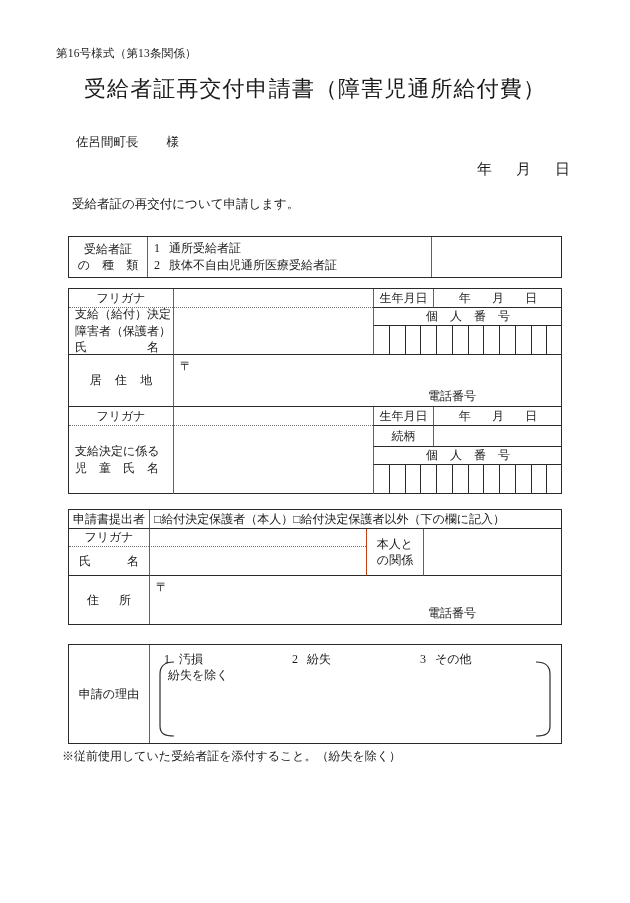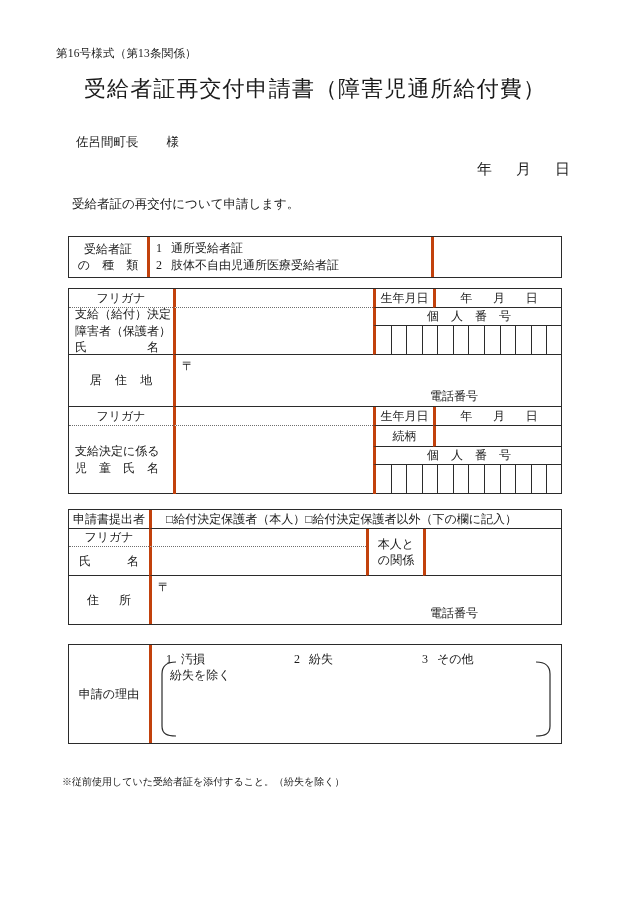--- a/index.html
+++ b/index.html
@@ -60,47 +60,46 @@
     position: absolute;
     left: 72px;
     top: 196px;
     font-size: 12.5px;
     white-space: nowrap;
   }
   .footnote {
     position: absolute;
     left: 62px;
     top: 748px;
-    font-size: 10px;
-    white-space: nowrap;
-    margin-top: 27px;
+    font-size: 12px;
+    white-space: nowrap;
   }
 
   
   .tbl {
     position: absolute;
     border: 1px solid #2b2b2b;
     box-sizing: border-box;
     background: #fff;
   }
   .cell {
     position: absolute;
     box-sizing: border-box;
     font-size: 12px;
     display: flex;
     align-items: center;
     overflow: hidden;
     white-space: nowrap;
   }
-  .bl { border-left: 3px solid #c2410c; }
+  .bl { border-left: 1px solid #c2410c; }
   .bb { border-bottom: 1px solid #2b2b2b; }
   .dotted-b { border-bottom: 1px dotted #6f6f6f; }
   .c { justify-content: center; }
   .l { justify-content: flex-start; }
-  .pad { padding-left: 14px; }
+  .pad { padding-left: 4px; }
 
   
   .spread {
     display: flex;
     justify-content: space-around;
     width: 100%;
     padding: 0 14px;
     box-sizing: border-box;
   }
   .spread-tight {

